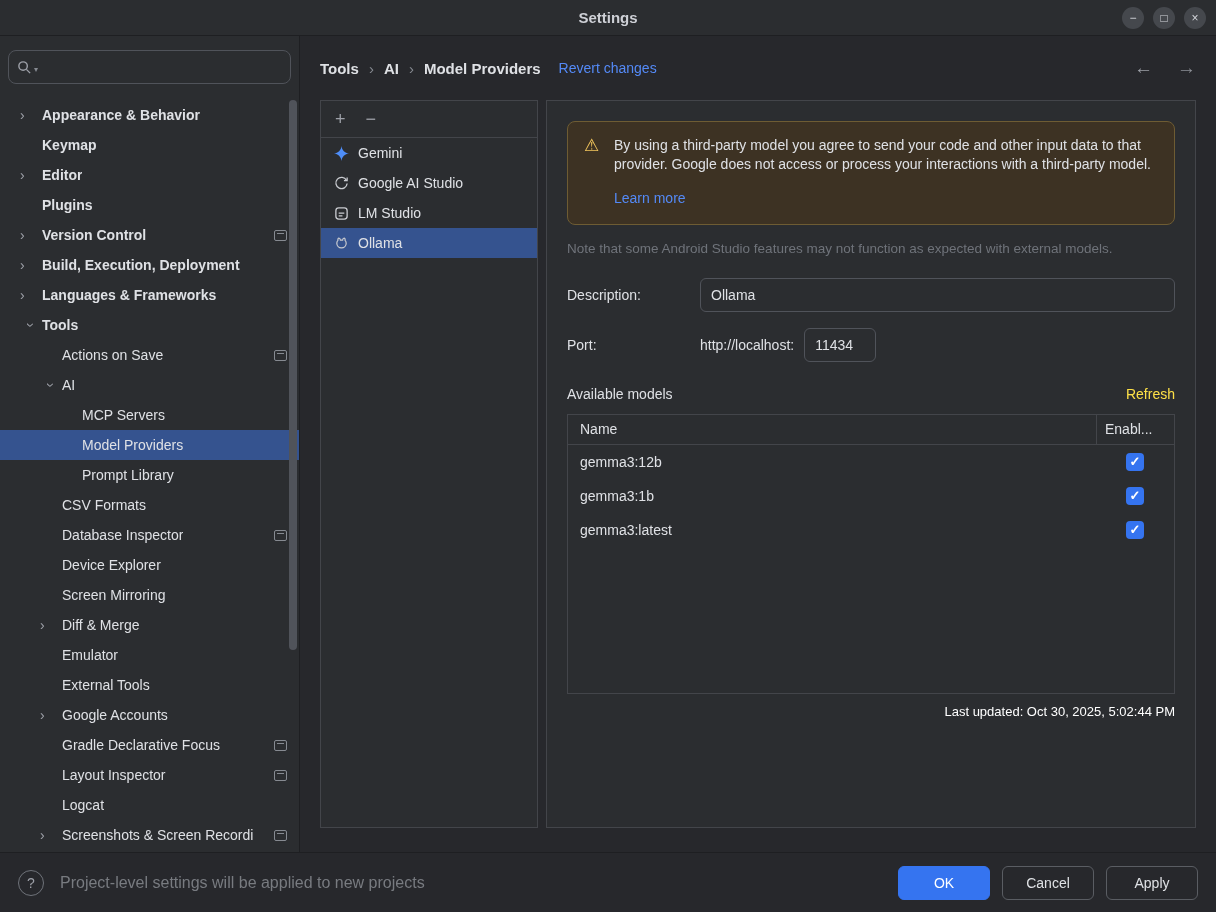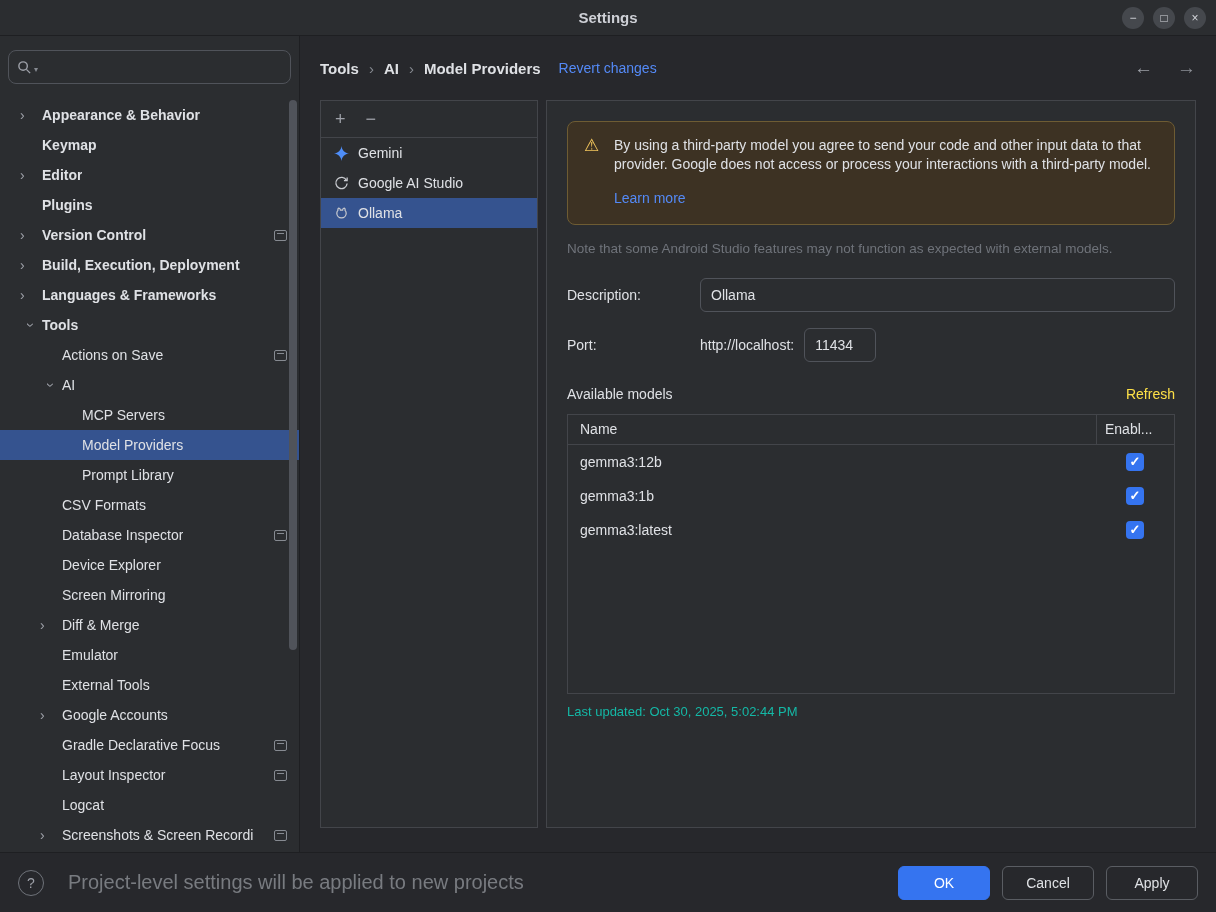--- a/index.html
+++ b/index.html
@@ -68,26 +68,26 @@
   .models-row { display: flex; align-items: center; justify-content: space-between; margin: 8px 0 12px; font-size: 14px; }
   .refresh { color: #fde047; }
   .mtable { border: 1px solid #43454a; height: 280px; flex: 0 0 280px; display: flex; flex-direction: column; overflow: hidden; }
   .mhead { height: 30px; flex: 0 0 30px; display: flex; border-bottom: 1px solid #43454a; font-size: 14px; }
   .mh-name { flex: 1; display: flex; align-items: center; padding-left: 12px; }
   .mh-enabled { width: 78px; flex: 0 0 78px; border-left: 1px solid #43454a; display: flex; align-items: center; padding-left: 8px; overflow: hidden; white-space: nowrap; }
   .mrow { height: 34px; flex: 0 0 34px; display: flex; align-items: center; font-size: 14px; }
   .mr-name { flex: 1; padding-left: 12px; }
   .mr-enabled { width: 78px; flex: 0 0 78px; display: flex; justify-content: center; }
   .checkbox { width: 18px; height: 18px; border-radius: 4px; background: #3574f0; color: #ffffff; font-size: 13px; display: flex; align-items: center; justify-content: center; font-weight: bold; }
-  .last-updated { margin-top: 10px; color: #14b8a6; font-size: 13px; }
+  .last-updated { margin-top: 10px; text-align: right; color: #ffffff; font-size: 13px; }
 
   
   .footer { height: 60px; flex: 0 0 60px; background: #27282c; border-top: 1px solid #1e1f22; display: flex; align-items: center; padding: 0 18px; gap: 12px; }
   .help { width: 26px; height: 26px; flex: 0 0 26px; border-radius: 50%; border: 1px solid #6f737a; color: #9da0a8; display: flex; align-items: center; justify-content: center; font-size: 14px; }
-  .footer-note { color: #787b80; font-size: 20px; margin-left: 12px; }
+  .footer-note { color: #787b80; font-size: 16px; margin-left: 4px; }
   .footer-spacer { flex: 1; }
   .btn { height: 34px; min-width: 92px; border-radius: 6px; font-size: 14px; font-family: inherit; padding: 0 18px; }
   .btn-primary { background: #3574f0; border: 1px solid #3574f0; color: #ffffff; }
   .btn-secondary { background: transparent; border: 1px solid #5a5d63; color: #dfe1e5; }
 </style>
 </head>
 <body>
 
 <div class="window">
 
@@ -255,20 +255,29 @@
                 <span>Gemini</span>
               </div>
               <div class="pitem">
                 <span class="picon">
                   <svg width="15" height="15" viewBox="0 0 16 16" fill="none" stroke="#c9cbd0" stroke-width="1.4">
                     <path d="M13.3 4.6A6 6 0 1 0 14 8"></path>
                     <path d="M14 1.5v3.4h-3.4"></path>
                   </svg>
                 </span>
                 <span>Google AI Studio</span>
+              </div>
+              <div class="pitem">
+                <span class="picon">
+                  <svg width="15" height="15" viewBox="0 0 16 16" fill="none" stroke="#c9cbd0" stroke-width="1.4">
+                    <rect x="2" y="2" width="12" height="12" rx="3"></rect>
+                    <path d="M5 7.5h6M5 10.5h4"></path>
+                  </svg>
+                </span>
+                <span>LM Studio</span>
               </div>
               <div class="pitem selected">
                 <span class="picon">
                   <svg width="15" height="15" viewBox="0 0 16 14" fill="none" stroke="#c9cbd0" stroke-width="1.3">
                     <path d="M5.2 1.2c.9 0 1.5 1 1.6 2.1h2.4c.1-1.1.7-2.1 1.6-2.1.8 0 1.2 1.3 1 2.4.8.8 1.2 1.9 1.2 3 0 2.8-2.2 5-5 5s-5-2.2-5-5c0-1.1.4-2.2 1.2-3-.2-1.1.2-2.4 1-2.4z"></path>
                   </svg>
                 </span>
                 <span>Ollama</span>
               </div>
             </div>

